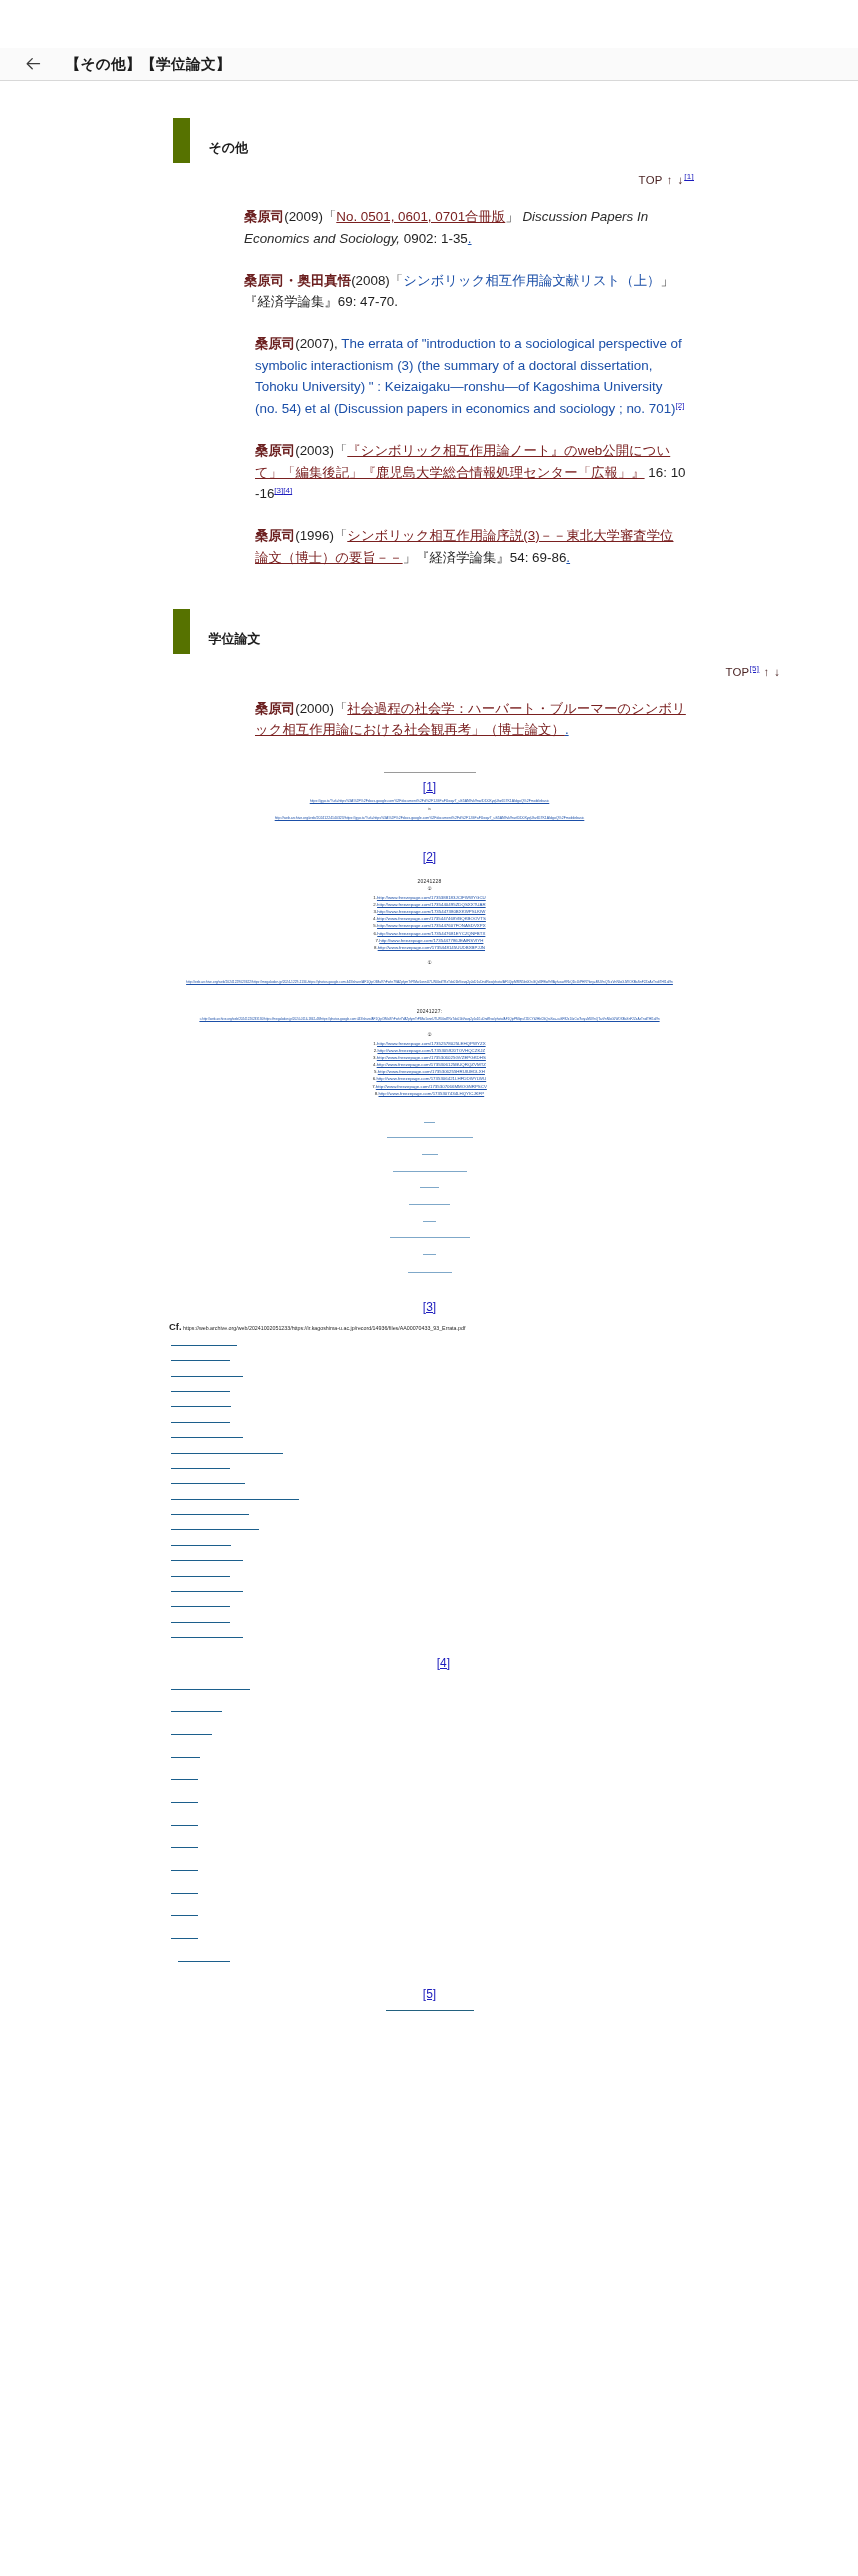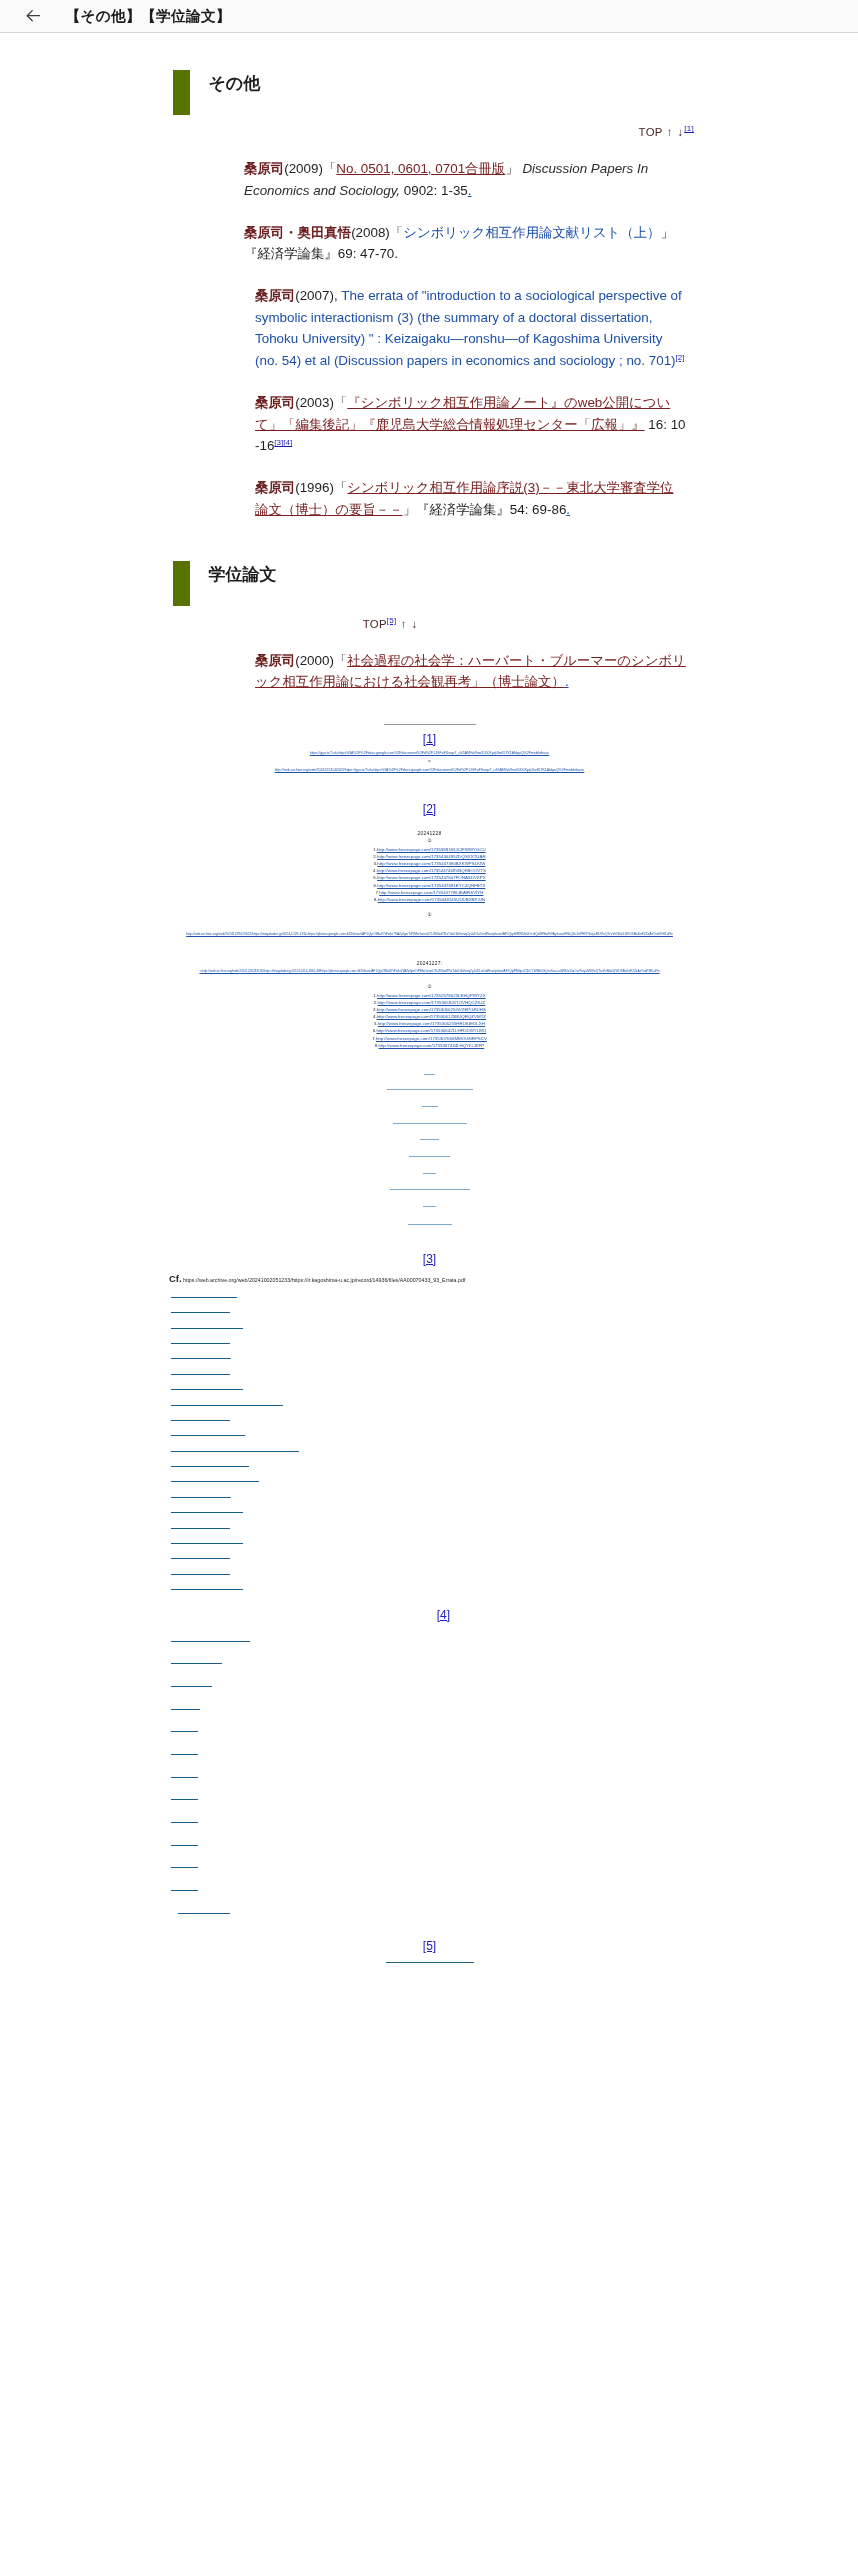--- a/index.html
+++ b/index.html
@@ -14,20 +14,21 @@
 
   
   .appbar{
     height:33px;
     background:#fafafa;
     border-bottom:0.7px solid #d8d8d8;
     display:flex;
     align-items:center;
     padding:0 0 0 19px;
     position:relative;
+    margin-top:48px;
   }
   .back-btn{
     width:29px;height:29px;
     display:flex;align-items:center;justify-content:center;
     cursor:pointer;flex:0 0 auto;
   }
   .back-btn svg{display:block;}
   .appbar-title{
     font-size:14.7px;
     font-weight:600;
@@ -49,25 +50,25 @@
     align-items:flex-start;
     margin:37px 0 0 173px;
   }
   .sec-bar{
     width:17.4px;
     height:45px;
     background:#567200;
     flex:0 0 auto;
   }
   .sec-title{
-    font-size:17px;
+    font-size:13px;
     font-weight:600;
     color:#1d1d1d;
     margin-left:18px;
-    margin-top:2px;
+    margin-top:21px;
     white-space:nowrap;
   }
 
   
   .toprow{
     text-align:right;
     padding-right:165px;
     margin-top:9.4px;
     font-size:11.4px;
     color:#4a2020;
@@ -336,21 +337,21 @@
     <li class="bib pad-in">
       <span class="au">桑原司</span><span class="yr">(1996)</span><span class="plain">「</span><span class="lnk-red">シンボリック相互作用論序説(3)－－東北大学審査学位論文（博士）の要旨－－</span><span class="plain">」</span><span class="plain">『経済学論集』54: 69-86</span><span class="dot-lnk">.</span>
     </li>
   </ul>
 
   <div class="sec-head" style="margin-top:41px;">
     <div class="sec-bar"></div>
     <div class="sec-title">学位論文</div>
   </div>
 
-  <div class="toprow" style="padding-right:78px;text-align:center;">
+  <div class="toprow" style="padding-right:78px;">
     <span class="toplbl">TOP</span><span class="supref">[5]</span>
     <span class="arrw">↑</span>
     <span class="arrw">↓</span>
   </div>
 
   <ul class="bib-list">
     <li class="bib pad-in">
       <span class="au">桑原司</span><span class="yr">(2000)</span><span class="plain">「</span><span class="lnk-red">社会過程の社会学：ハーバート・ブルーマーのシンボリック相互作用論における社会観再考」（博士論文）</span><span class="dot-lnk">.</span>
     </li>
   </ul>

